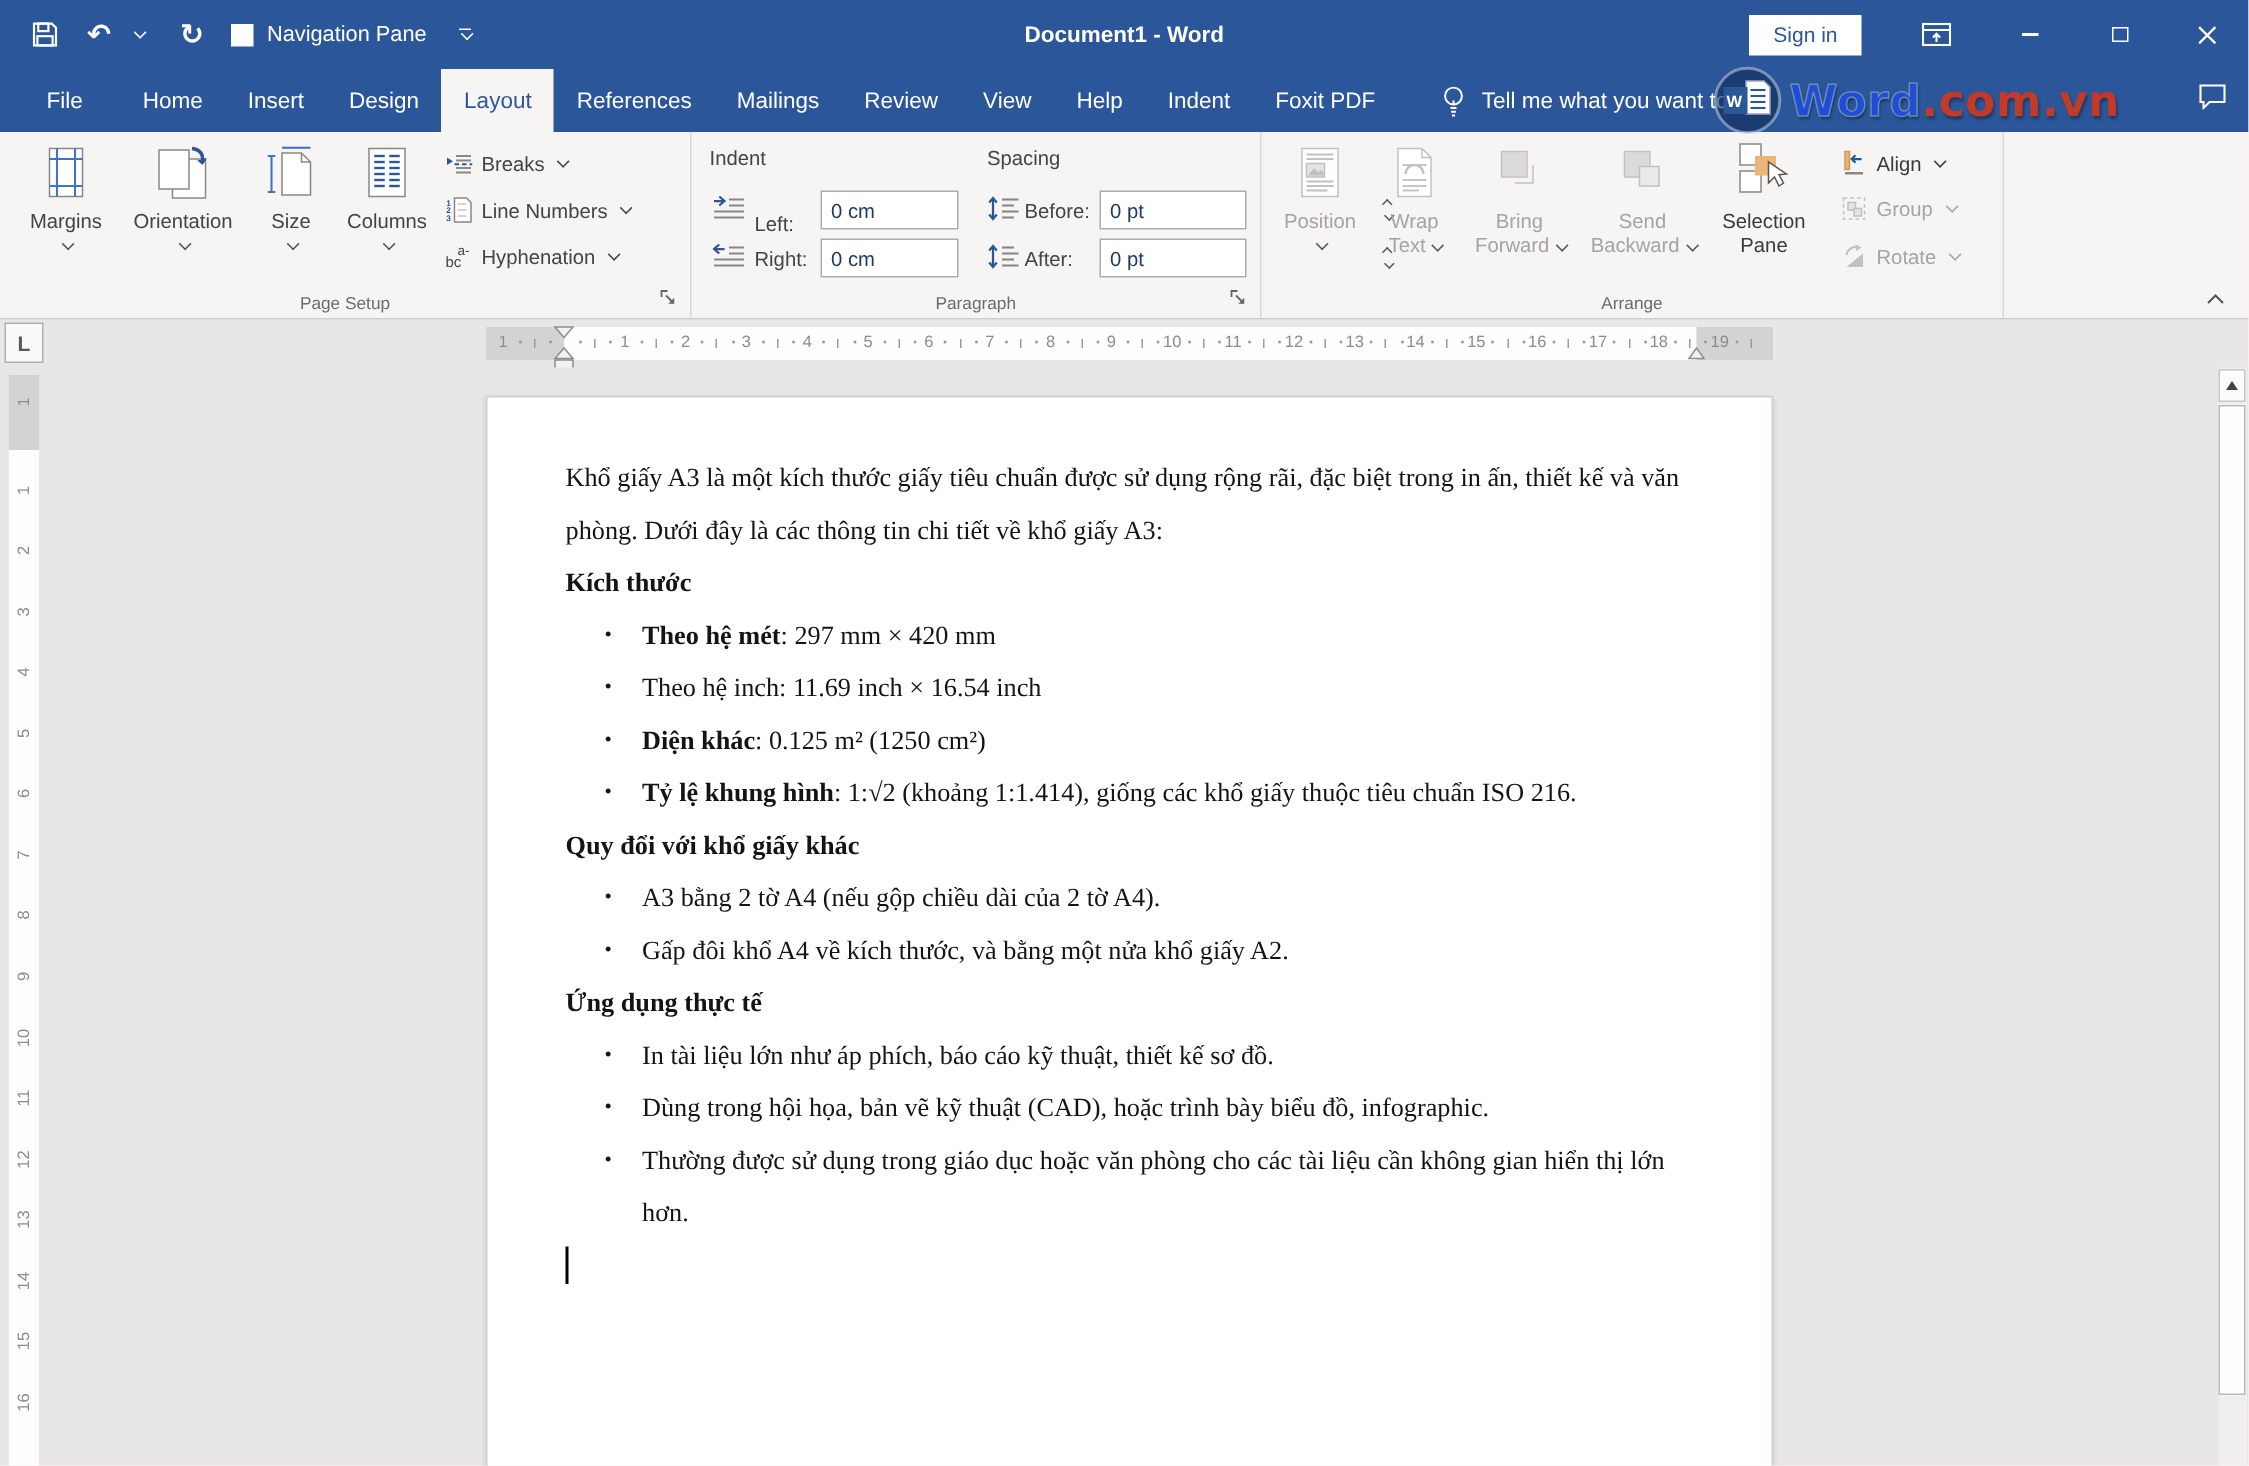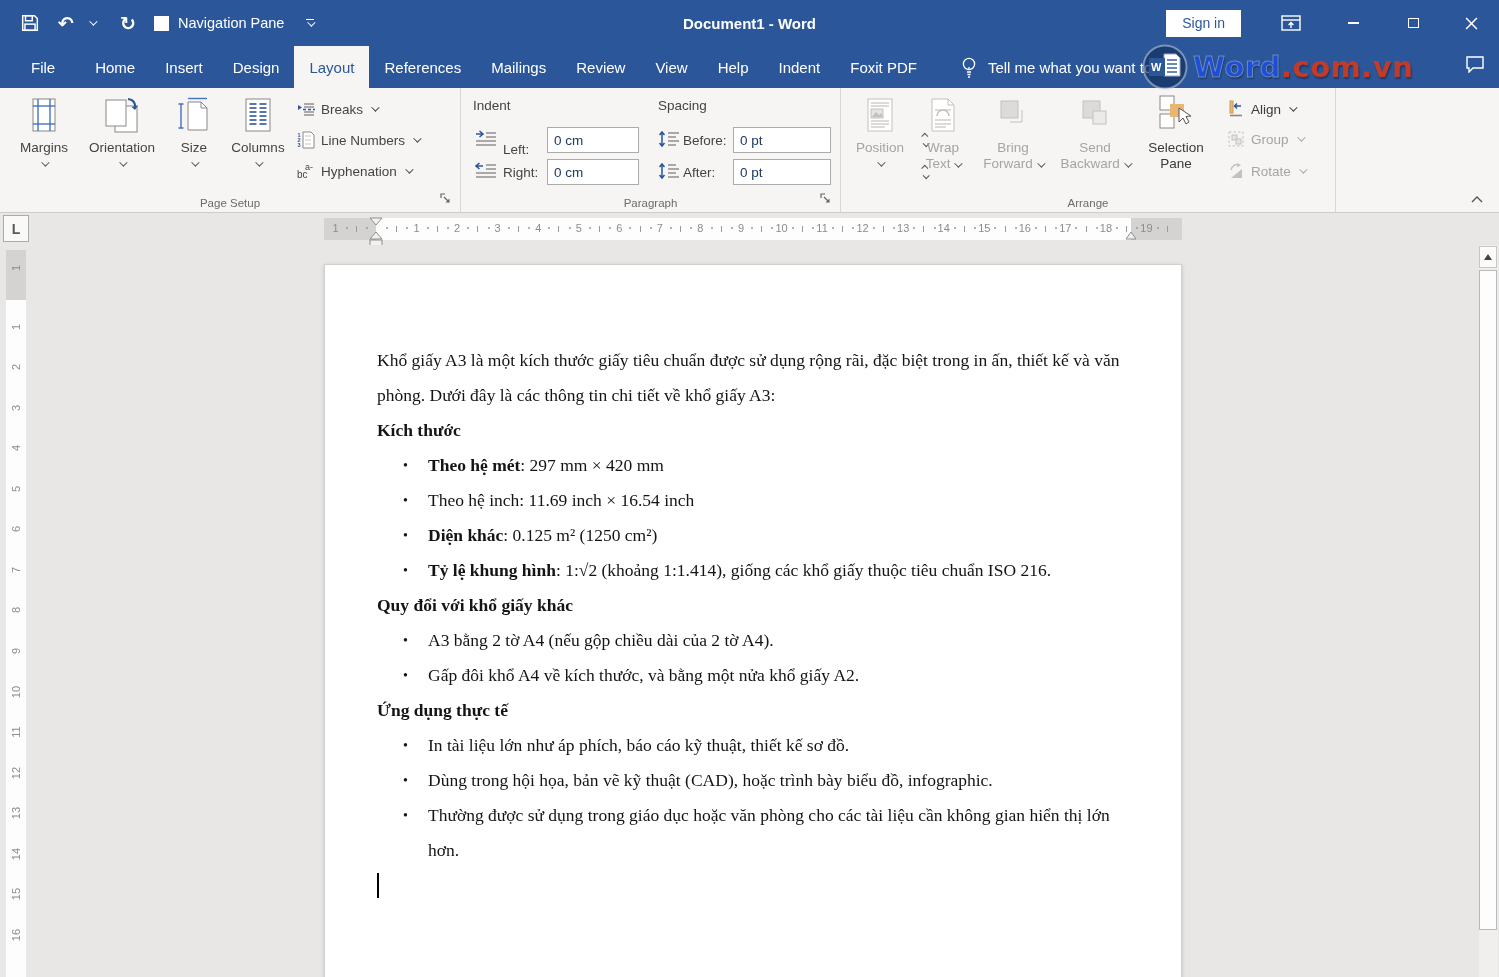--- a/index.html
+++ b/index.html
@@ -79,21 +79,21 @@
   .rpipe { position:absolute; top:8px; width:1px; height:6px; background:#9a9a9a; }
   .rdot { position:absolute; top:9px; width:2px; height:2px; border-radius:50%; background:#9a9a9a; }
   .marker { position:absolute; }
 
   
   .docarea { position:absolute; left:0; top:245px; width:1499px; height:732px; background:#e8e7e5; }
   .vruler { position:absolute; left:6px; top:5px; width:20px; height:727px; background:#fdfdfd; }
   .vseg { position:absolute; left:0; width:20px; background:#d4d3d1; }
   .vnum { position:absolute; left:0; width:20px; text-align:center; transform:rotate(-90deg); font-size:11px; color:#8c8c8c; }
   .page { position:absolute; left:324px; top:19px; width:858px; height:930px; background:#fff; border:1px solid #d2d0ce; box-shadow:0 1px 4px rgba(0,0,0,.15); }
-  .content { padding:78px 52px 0 52px; font-family:"Liberation Serif", serif; font-size:17.5px; line-height:35px; color:#141414; }
+  .content { padding:36px 52px 0 52px; font-family:"Liberation Serif", serif; font-size:17.5px; line-height:35px; color:#141414; }
   .para.heading { font-weight:bold; }
   .para.bullet { position:relative; padding-left:51px; }
   .para.bullet::before { content:"•"; position:absolute; left:26px; font-size:14px; }
   .caret { position:relative; height:35px; }
   .caret::before { content:""; position:absolute; left:0; top:5px; width:1.5px; height:25px; background:#000; }
 
   .vscroll { position:absolute; left:1479px; top:0; width:19px; height:732px; background:#f0efed; }
   .vs-up { position:absolute; left:0; top:1px; width:18px; height:22px; background:#fbfbfa; border:1px solid #c6c6c6; display:flex; align-items:center; justify-content:center; }
   .vs-up .tri { width:0; height:0; border-left:4px solid transparent; border-right:4px solid transparent; border-bottom:6px solid #444; }
   .vs-thumb { position:absolute; left:0; top:25px; width:18px; height:660px; background:#fdfdfd; border:1px solid #b9b9b9; }

